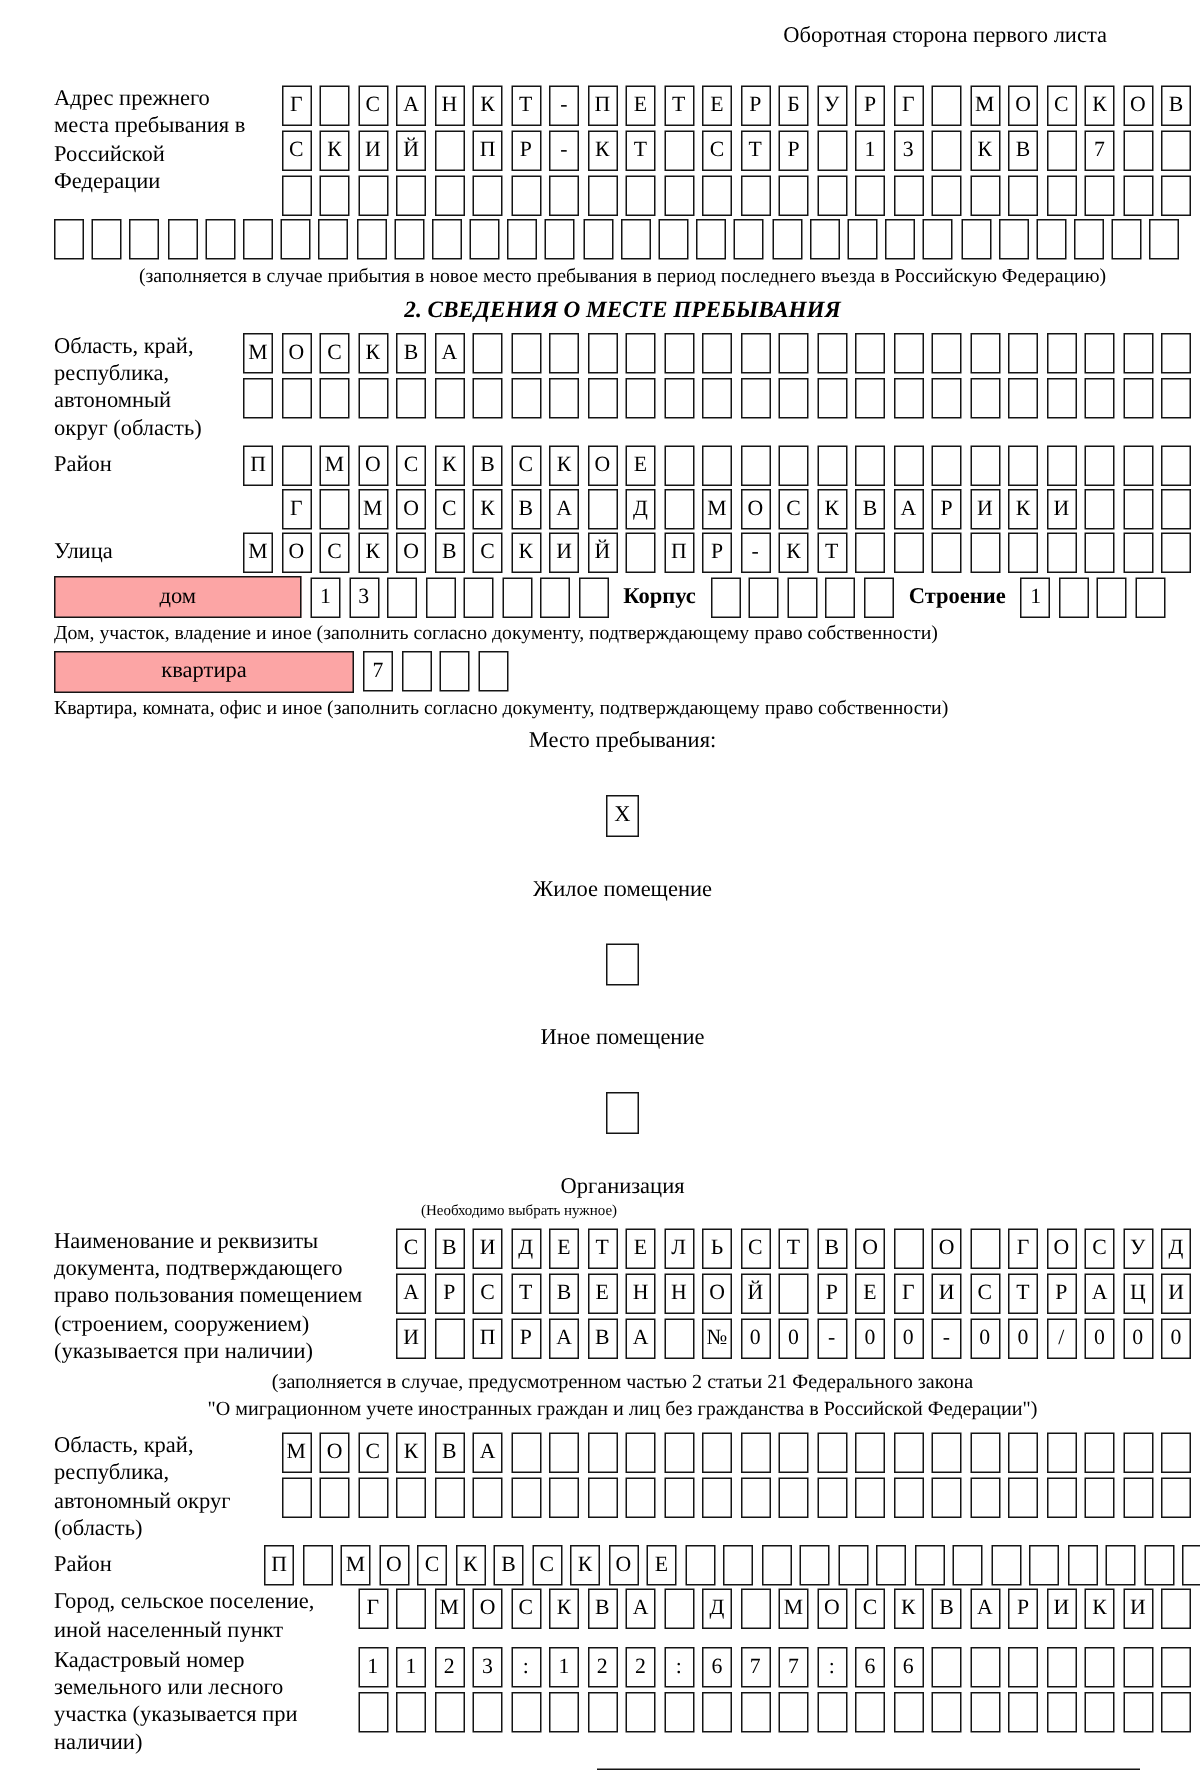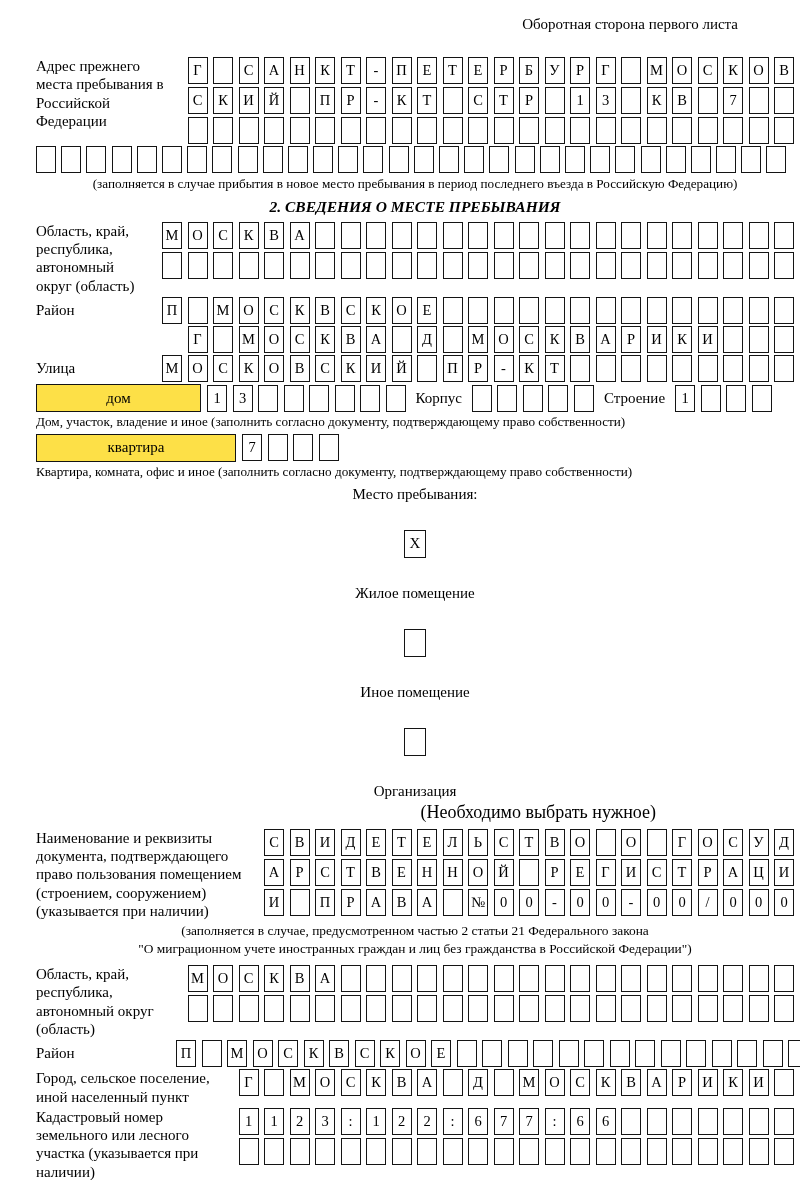--- a/index.html
+++ b/index.html
@@ -36,31 +36,31 @@
   }
   .note{ font-size:13.2px; line-height:1.2; }
   .center{ text-align:center; }
   .note-gap{ margin:2px 0 4px 0; }
 
   .sec-title{ margin:6px 0 6px 0; text-align:center; font-size:15.5px; font-weight:bold;font-style:italic; }
 
   .house-row{ display:flex; align-items:center; gap:6px; margin:2px 0; }
   .widebox{
     box-sizing:border-box; height:28px; border:1.9px solid #141414;
-    display:flex; align-items:center; justify-content:center; font-size:15px; background:#fde047;
+    display:flex; align-items:center; justify-content:center; font-size:15px; background:#fca5a5;
   }
-  .inline-lbl{ font-size:15px; margin:0 4px; }
+  .inline-lbl{ font-size:15px; margin:0 4px;font-weight:bold; }
 
   .stay-row{ display:flex; align-items:center; gap:27px; font-size:15px; margin:6px 0 2px 0;flex-direction:column; }
   .chk{
     flex:none; box-sizing:border-box; width:22px; height:28px;
     border:1.9px solid #141414; display:flex; align-items:center; justify-content:center;
     font-size:15px; background:#fff;
   }
-  .choose-note{ width:620px; text-align:right; font-size:18px; margin-bottom:6px; }
+  .choose-note{ width:620px; text-align:center; font-size:10px; margin-bottom:6px; }
 
   .fact-title{ text-align:center; font-weight:bold; font-size:15.5px; margin:12px 0 8px 0; }
   .fact-note{ text-align:center; font-size:13.4px; line-height:1.3; }
   .fact-note-wrap{ margin-bottom:8px; }
 
   .stamp-box{
     box-sizing:border-box;
     margin:8px 0 0 362px;
     width:362px; height:176px;
     border:2px solid #141414; background:#fff;

